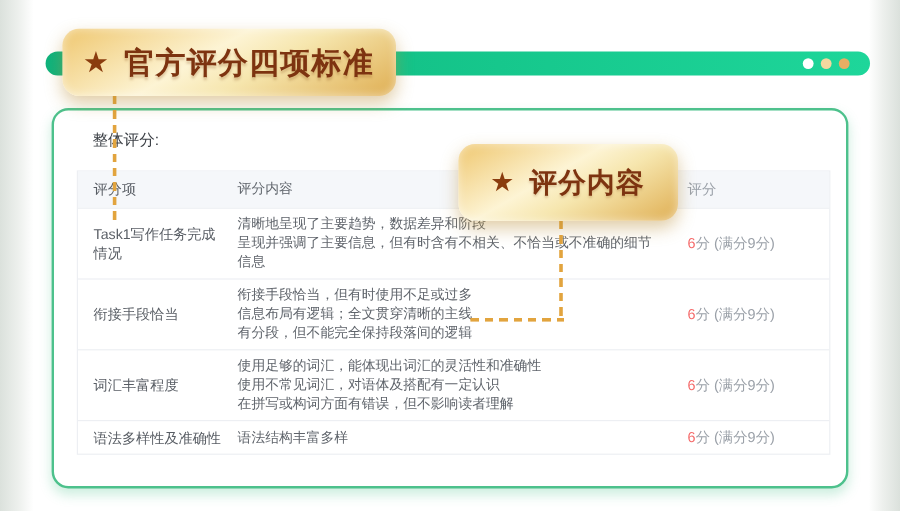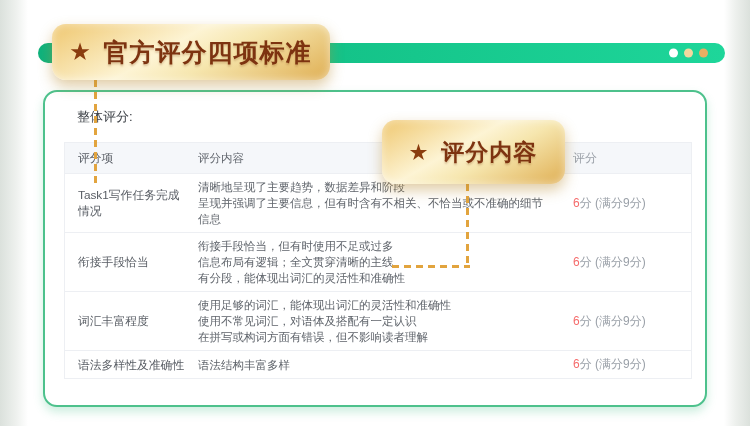--- a/index.html
+++ b/index.html
@@ -100,21 +100,21 @@
         <div class="c-score">
           <span class="score-num">6</span><span>分 (满分9分)</span>
         </div>
       </div>
 
       <div class="trow">
         <div class="c-item">衔接手段恰当</div>
         <div class="c-content">
           <div>衔接手段恰当，但有时使用不足或过多</div>
           <div>信息布局有逻辑；全文贯穿清晰的主线</div>
-          <div>有分段，能体现出词汇的灵活性和准确性</div>
+          <div>有分段，但不能完全保持段落间的逻辑</div>
         </div>
         <div class="c-score">
           <span class="score-num">6</span><span>分 (满分9分)</span>
         </div>
       </div>
 
       <div class="trow">
         <div class="c-item">词汇丰富程度</div>
         <div class="c-content">
           <div>使用足够的词汇，能体现出词汇的灵活性和准确性</div>

